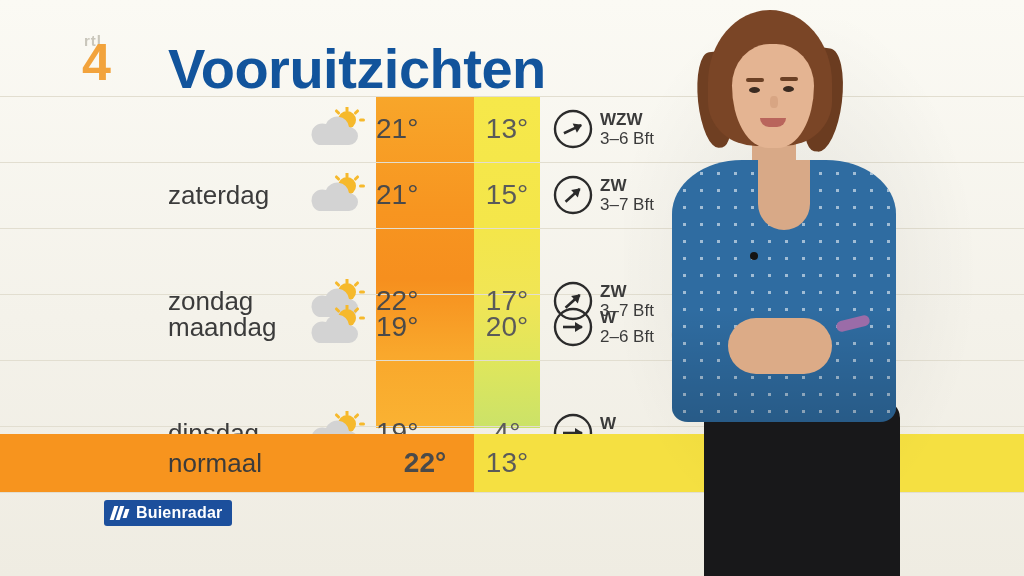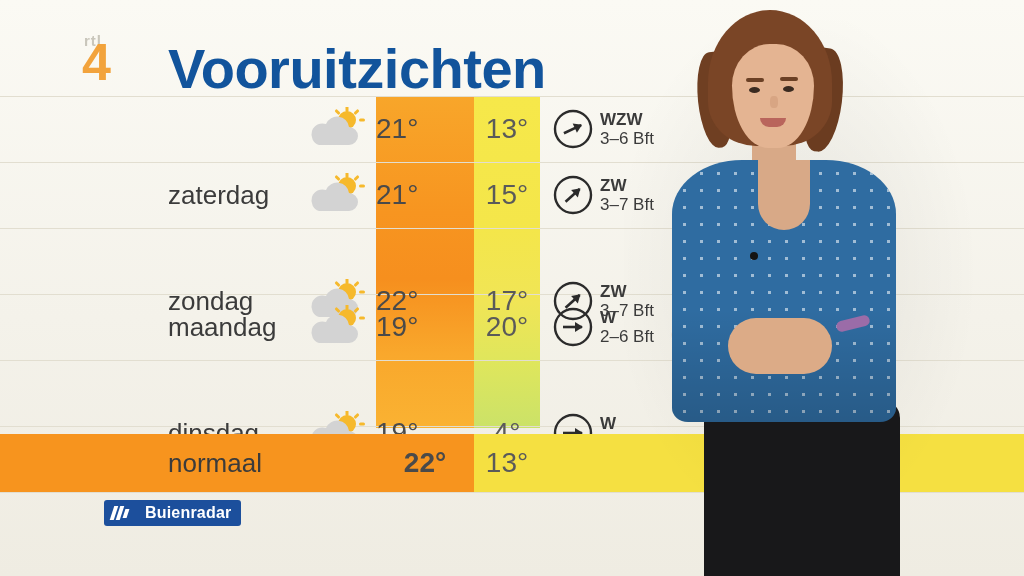--- a/index.html
+++ b/index.html
@@ -211,21 +211,21 @@
   .badge {
     position: absolute;
     left: 104px;
     top: 500px;
     height: 26px;
     background: #1c4f9c;
     border-radius: 3px;
     display: flex;
     align-items: center;
     padding: 0 10px 0 8px;
-    gap: 17px;
+    gap: 8px;
   }
   .badge .mark {
     width: 16px;
     height: 14px;
     position: relative;
   }
   .badge .mark i {
     position: absolute;
     display: block;
     width: 4px;

